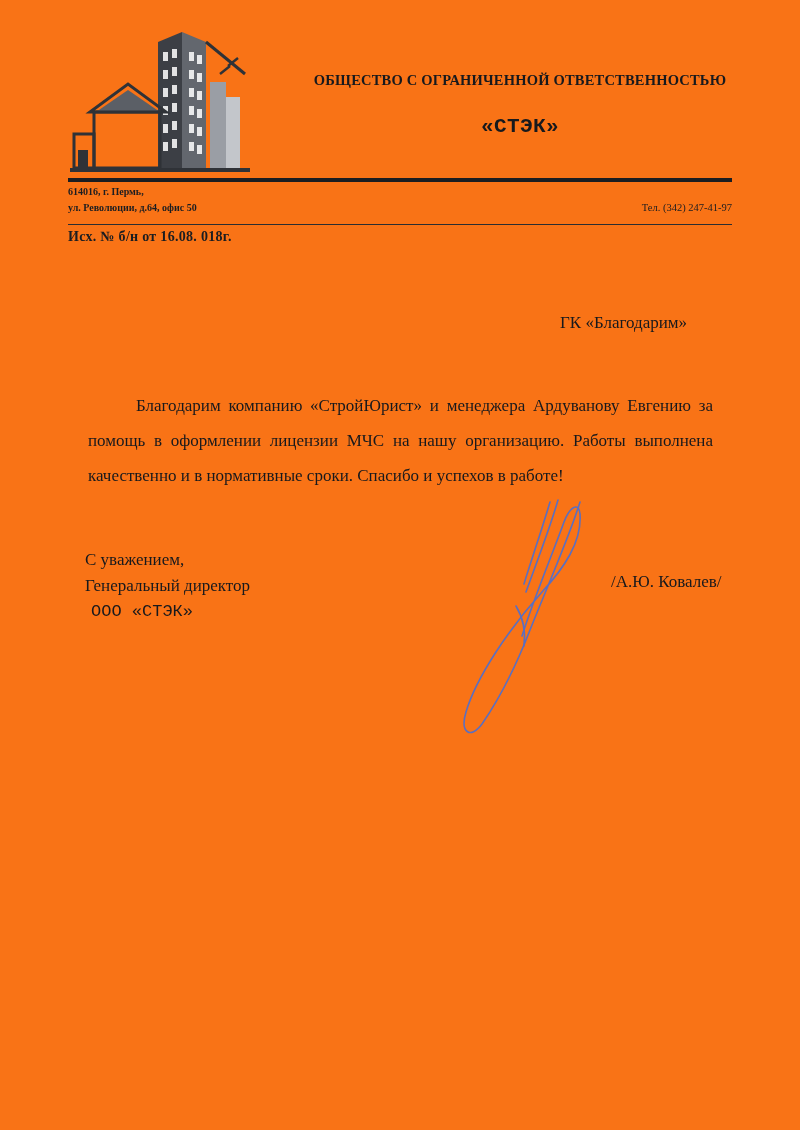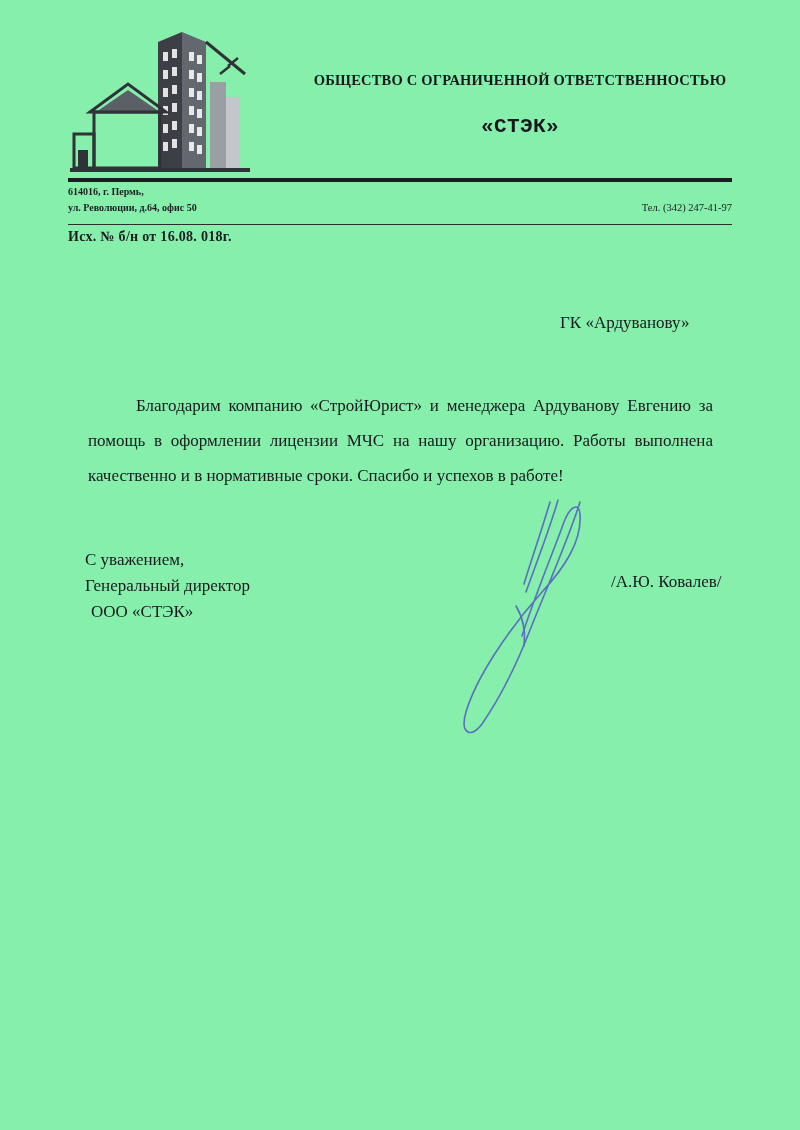--- a/index.html
+++ b/index.html
@@ -4,21 +4,21 @@
 <style>
   html, body {
     margin: 0;
     padding: 0;
     background: #ffffff;
   }
   .page {
     position: relative;
     width: 800px;
     height: 1130px;
-    background: #86efac;
+    background: #f97316;
     overflow: hidden;
     font-family: "Liberation Serif", serif;
     color: #16181c;
   }
 
   
   .letterhead {
     position: absolute;
     left: 0;
     top: 0;
@@ -131,21 +131,21 @@
   .signoff {
     position: absolute;
     left: 85px;
     top: 547px;
     font-size: 17px;
     line-height: 26px;
     color: #17191d;
   }
   .signoff div { white-space: nowrap; }
   .signoff .l2 { padding-left: 0px; }
-  .signoff .l3 { padding-left: 6px; }
+  .signoff .l3 { padding-left: 6px; font-family: Liberation Mono, monospace; }
 
   .signer {
     position: absolute;
     left: 611px;
     top: 572px;
     font-size: 17px;
     color: #17191d;
     white-space: nowrap;
   }
 
@@ -228,21 +228,21 @@
       <div>ул. Революции, д.64, офис 50</div>
     </div>
 
     <div class="phone">Тел. (342) 247-41-97</div>
 
     <div class="rule-thin"></div>
 
     <div class="outnum">Исх. № б/н  от  16.08. 018г.</div>
   </div>
 
-  <div class="addressee">ГК «Ардуванову»</div>
+  <div class="addressee">ГК «Благодарим»</div>
 
   <div class="body-text">Благодарим компанию «СтройЮрист» и менеджера Ардуванову Евгению за помощь в оформлении лицензии МЧС на нашу организацию. Работы выполнена качественно и в нормативные сроки. Спасибо и успехов в работе!</div>
 
   <div class="signoff">
     <div class="l1">С уважением,</div>
     <div class="l2">Генеральный директор</div>
     <div class="l3">ООО «СТЭК»</div>
   </div>
 
   <div class="signer">/А.Ю. Ковалев/</div>

